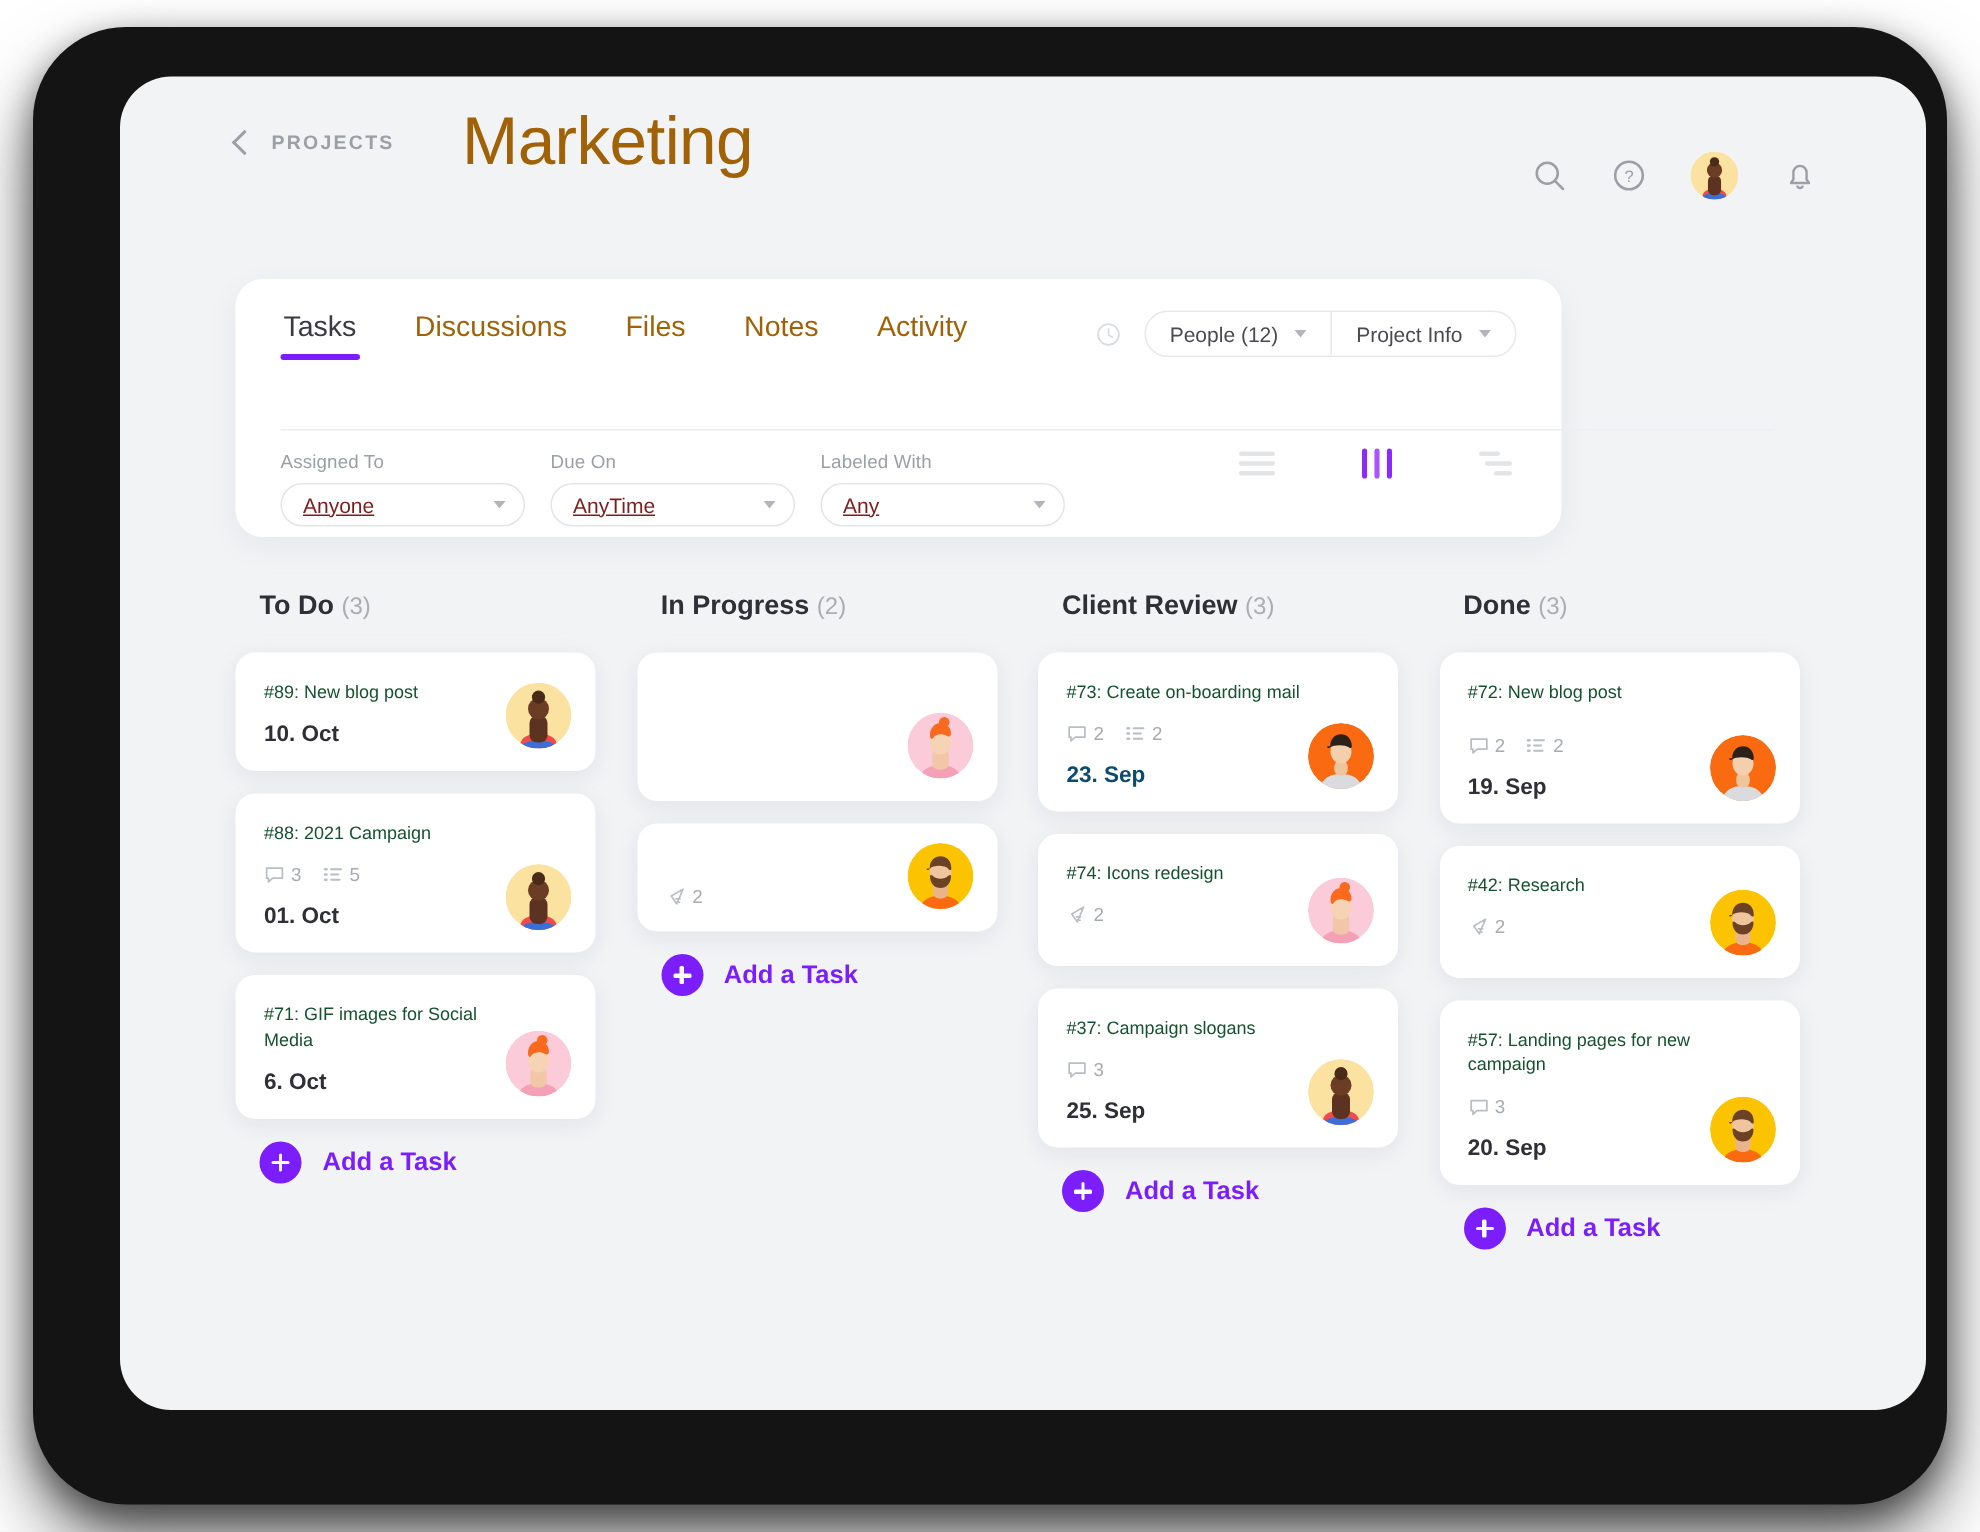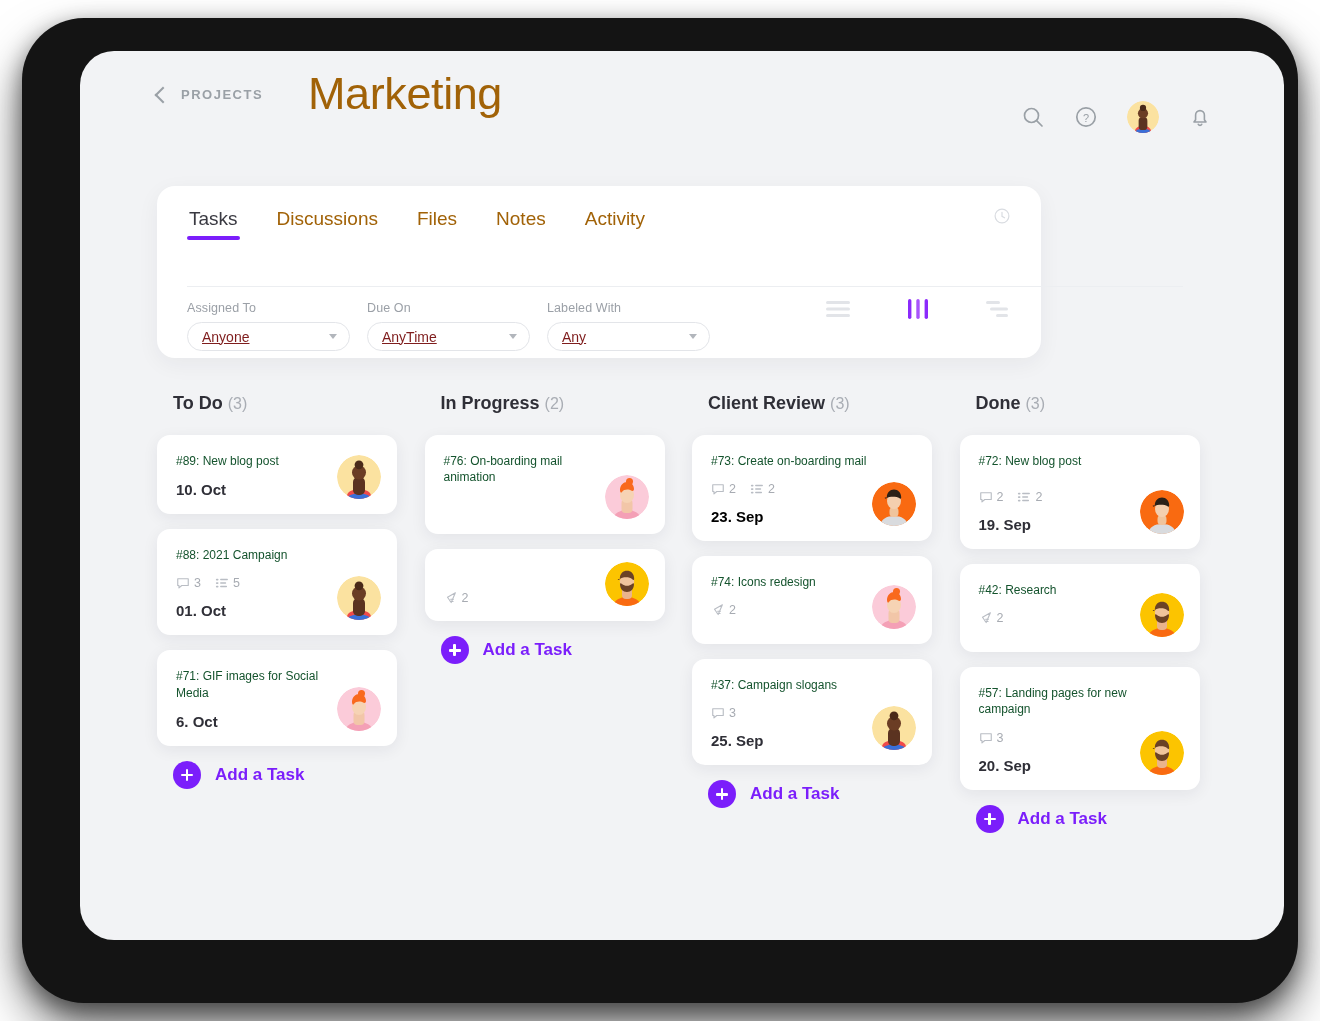--- a/index.html
+++ b/index.html
@@ -150,21 +150,21 @@
   .card-title {
     font-size: 12px; color: #14532d; line-height: 1.35;
     max-width: 170px;
   }
   .meta { display: flex; gap: 14px; align-items: center; margin-top: 13px; }
   .meta-item { display: flex; align-items: center; gap: 4px; }
   .meta-count { font-size: 12.5px; color: #a7abb2; }
   .card-date {
     font-size: 15px; font-weight: bold; color: #2f2f37; margin-top: 12px;
   }
-  .card-date.overdue { color: #000000; }
+  .card-date.overdue { color: #0c4a6e; }
   .card-avatar {
     position: absolute; right: 16px; bottom: 15px;
     width: 44px; height: 44px; border-radius: 50%; overflow: hidden;
   }
   .add-task {
     display: flex; align-items: center; gap: 14px;
     margin-top: 11px; margin-left: 16px; cursor: pointer;
   }
   .add-plus {
     width: 28px; height: 28px; border-radius: 50%;
@@ -225,20 +225,30 @@
         <div class="tab">Notes</div>
         <div class="tab">Activity</div>
       </div>
       <div id="tab-divider"></div>
 
       <div id="pill-group">
         <svg width="18" height="18" viewBox="0 0 24 24">
           <circle cx="12" cy="12" r="9.2" fill="none" stroke="#d9dce1" stroke-width="1.6"></circle>
           <path d="M12 7v5.4l3.4 2" fill="none" stroke="#d9dce1" stroke-width="1.6" stroke-linecap="round"></path>
         </svg>
+        <div id="pills">
+          <div class="pill">
+            <span>People (12)</span>
+            <span class="caret"></span>
+          </div>
+          <div class="pill">
+            <span>Project Info</span>
+            <span class="caret"></span>
+          </div>
+        </div>
       </div>
 
       <div id="filters">
         <div class="filter-group">
           <div class="filter-label">Assigned To</div>
           <div class="filter-select">
             <span class="filter-value">Anyone</span>
             <span class="caret"></span>
           </div>
         </div>
@@ -355,21 +365,20 @@
         </div>
       </div>
 
       <div class="column">
         <div class="col-head">
           <span>In Progress</span>
           <span class="col-count">(2)</span>
         </div>
 
         <div class="card" style="min-height:99px">
-          <div class="card-title">#76: On-boarding mail animation</div>
           <div class="card-avatar">
             <svg viewBox="0 0 44 44" width="44" height="44">
                 <circle cx="22" cy="22" r="22" fill="#fbcbd9"></circle>
                 <ellipse cx="22" cy="43" rx="13" ry="8" fill="#f4a0b6"></ellipse>
                 <rect x="16.5" y="24" width="11" height="14" rx="4" fill="#f2c6a8"></rect>
                 <ellipse cx="22" cy="20" rx="7" ry="8" fill="#f6d3b4"></ellipse>
                 <path d="M15 15c0-5 3.5-8 7-8s7 2.6 7 7c0 2-1.5 2.5-3 1.5-2-1.3-7-1.6-9 1.5-1 1.5-2 0-2-2z" fill="#f9691e"></path>
                 <circle cx="24.5" cy="6.5" r="3.5" fill="#f9691e"></circle>
               </svg>
           </div>

